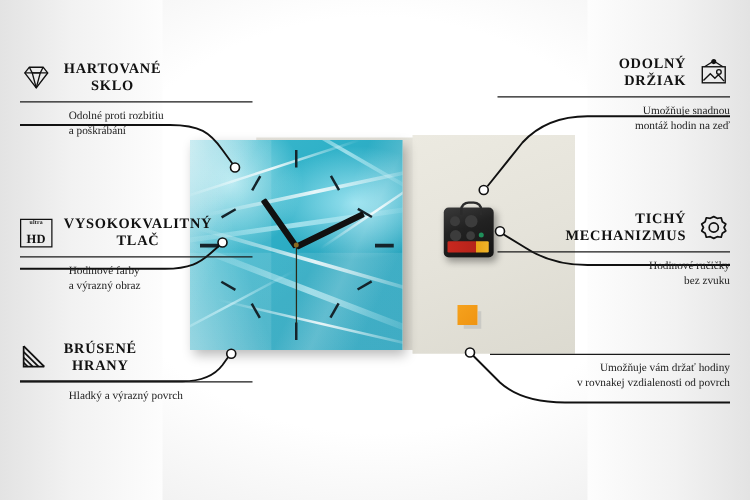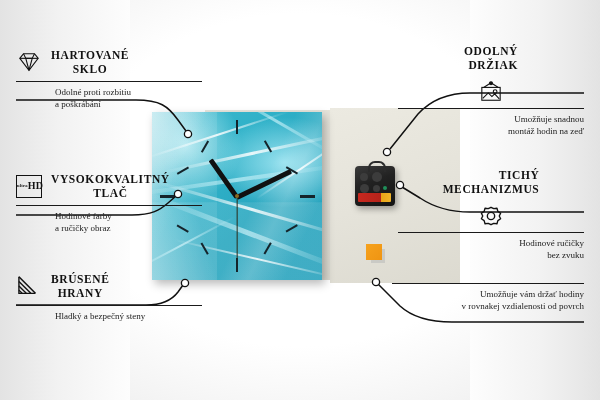--- a/index.html
+++ b/index.html
@@ -64,25 +64,25 @@
   
   .feat{position:absolute;width:186px;}
   .feat .head{display:flex;align-items:center;gap:9px;}
   .feat .title{font-size:11.5px;font-weight:bold;letter-spacing:.6px;color:#111;
     line-height:14px;text-transform:uppercase;font-family:"Liberation Serif",serif;}
   .feat .rule{height:1.3px;background:#1a1a1a;margin:5px 0 5px 0;width:100%;}
   .feat .desc{font-size:9px;color:#222;line-height:11.5px;font-family:"Liberation Serif",serif;}
   .feat.left .head{justify-content:flex-start;}
   .feat.left .title{text-align:center;}
   .feat.left .desc{text-align:left;margin-left:39px;}
-  .feat.right .head{justify-content:flex-end;flex-direction:column;}
+  .feat.right .head{justify-content:flex-end;flex-direction:row;}
   .feat.right .title{text-align:right;}
   .feat.right .desc{text-align:right;}
   .ic{width:26px;height:22px;flex:0 0 auto;display:block;}
-  .hdbox{width:24px;height:21px;border:1.4px solid #111;display:flex;
+  .hdbox{width:24px;height:21px;border:1.4px solid #111;display:flex;flex-direction:column;
     align-items:center;justify-content:space-between;line-height:1;}
   .hdbox .u{font-size:4.6px;font-weight:bold;letter-spacing:.2px;color:#111;}
   .hdbox .h{font-size:10px;font-weight:bold;color:#111;letter-spacing:.3px;margin-top:.5px;}
 </style>
 </head>
 <body>
 
 <div class="stage">
 
   <div class="bg-grad"></div>
@@ -185,21 +185,21 @@
         <span class="h">HD</span>
       </div>
       <div class="title">
         <div>VYSOKOKVALITNÝ</div>
         <div>TLAČ</div>
       </div>
     </div>
     <div class="rule"></div>
     <div class="desc">
       <div>Hodinové farby</div>
-      <div>a ručičky obraz</div>
+      <div>a výrazný obraz</div>
     </div>
   </div>
 
   <div class="feat left" style="left:16px;top:272px;">
     <div class="head">
       <svg class="ic" viewBox="0 0 28 24">
         <g stroke="#111" stroke-width="1.5" fill="none">
           <path d="M3,2 L3,20 L21,20"></path>
           <path d="M3,2 L21,20" stroke-width="1.6"></path>
           <path d="M3,7 L16,20"></path>
@@ -207,21 +207,21 @@
             <path d="M3,16.5 L6.5,20"></path>
         </g>
       </svg>
       <div class="title">
         <div>BRÚSENÉ</div>
         <div>HRANY</div>
       </div>
     </div>
     <div class="rule"></div>
     <div class="desc">
-      <div>Hladký a bezpečný steny</div>
+      <div>Hladký a výrazný povrch</div>
       <div></div>
     </div>
   </div>
 
   <div class="feat right" style="left:398px;top:44px;">
     <div class="head">
       <div class="title">
         <div>ODOLNÝ</div>
         <div>DRŽIAK</div>
       </div>

